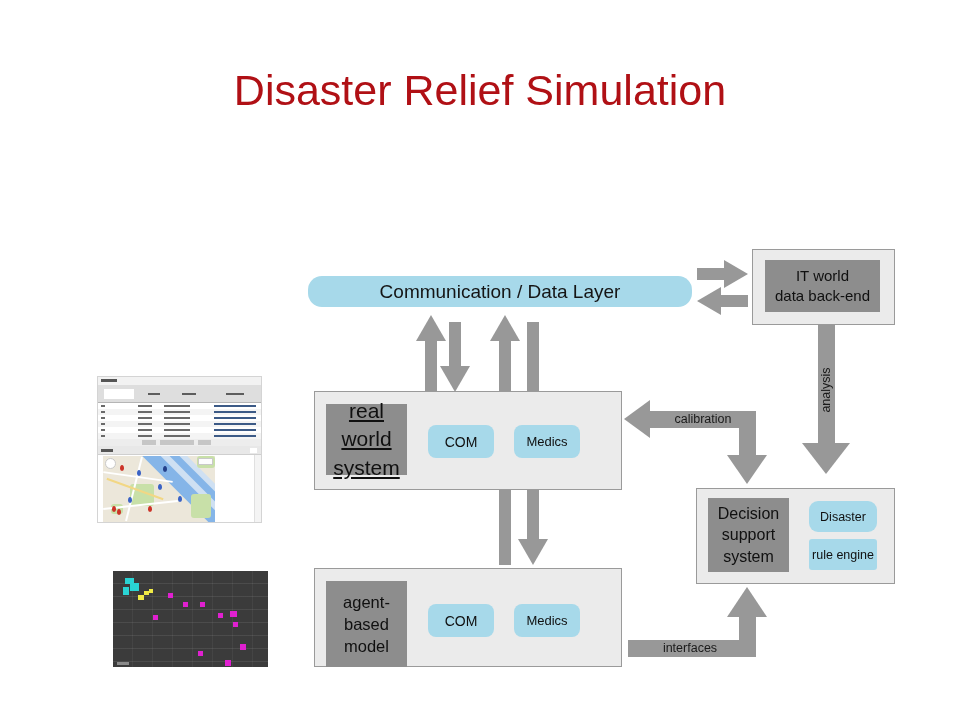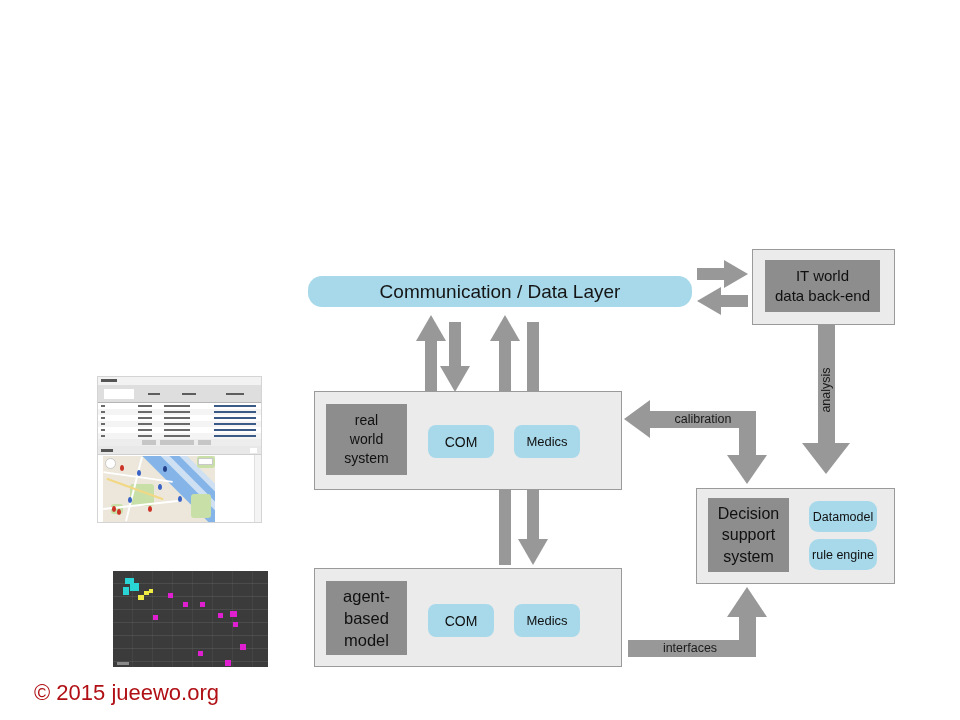--- a/index.html
+++ b/index.html
@@ -89,21 +89,21 @@
   .cy{position:absolute;background:#2ad4d4;}
   .yw{position:absolute;background:#f0ea45;}
   .mg{position:absolute;width:5px;height:5px;background:#e020d0;}
   .s2mark{position:absolute;left:4px;top:91px;width:12px;height:3px;background:#8a8a8a;}
 </style>
 </head>
 <body>
 
 <div class="slide">
 
-  <div class="footer">© 2015 jueewo.org</div>
+  <div class="title">Disaster Relief Simulation</div>
 
   <div class="bar" style="left:697px;top:268px;width:27px;height:12px;"></div>
   <div class="tri right" style="left:724px;top:260px;"></div>
   <div class="tri left" style="left:697px;top:287px;"></div>
   <div class="bar" style="left:721px;top:295px;width:27px;height:12px;"></div>
 
   <div class="tri up" style="left:416px;top:315px;"></div>
   <div class="bar" style="left:425px;top:339px;width:12px;height:52px;"></div>
   <div class="bar" style="left:449px;top:322px;width:12px;height:46px;"></div>
   <div class="tri down" style="left:440px;top:366px;"></div>
@@ -128,39 +128,39 @@
   <div class="tri upbig" style="left:727px;top:587px;"></div>
   <div class="alabel" style="left:635px;top:641px;width:110px;">interfaces</div>
 
   <div class="commlayer">Communication / Data Layer</div>
 
   <div class="panel" style="left:752px;top:249px;width:141px;height:74px;"></div>
   <div class="darkbox" style="left:765px;top:260px;width:115px;height:52px;font-size:15px;">IT world
 data back-end</div>
 
   <div class="panel" style="left:314px;top:391px;width:306px;height:97px;"></div>
-  <div class="darkbox" style="left:326px;top:404px;width:81px;height:71px;font-size:14px;">real
+  <div class="darkbox" style="left:326px;top:404px;width:81px;height:71px;font-size:21px;text-decoration:underline;">real
 world
 system</div>
   <div class="chip" style="left:428px;top:425px;width:66px;height:33px;font-size:14px;">COM</div>
   <div class="chip" style="left:514px;top:425px;width:66px;height:33px;font-size:13px;">Medics</div>
 
   <div class="panel" style="left:314px;top:568px;width:306px;height:97px;"></div>
-  <div class="darkbox" style="left:326px;top:581px;width:81px;height:74px;font-size:16.5px;">agent-
+  <div class="darkbox" style="left:326px;top:581px;width:81px;height:86px;font-size:16.5px;">agent-
 based
 model</div>
   <div class="chip" style="left:428px;top:604px;width:66px;height:33px;font-size:14px;">COM</div>
   <div class="chip" style="left:514px;top:604px;width:66px;height:33px;font-size:13px;">Medics</div>
 
   <div class="panel" style="left:696px;top:488px;width:197px;height:94px;"></div>
   <div class="darkbox" style="left:708px;top:498px;width:81px;height:74px;font-size:16px;">Decision
 support
 system</div>
-  <div class="chip" style="left:809px;top:501px;width:68px;height:31px;font-size:12.5px;border-radius:9px;">Datamodel</div>
-  <div class="chip" style="left:809px;top:539px;width:68px;height:31px;font-size:12.5px;border-radius:10px;">rule engine</div>
+  <div class="chip" style="left:809px;top:501px;width:68px;height:31px;font-size:12.5px;border-radius:9px;">Disaster</div>
+  <div class="chip" style="left:809px;top:539px;width:68px;height:31px;font-size:12.5px;border-radius:3px;">rule engine</div>
 
   <div class="shot1">
     <div class="s1-titlebar"></div>
     <div class="s1-thead"></div>
     <div class="s1-rows">
       <div class="s1-row"></div>
       <div class="s1-row"></div>
       <div class="s1-row"></div>
       <div class="s1-row"></div>
       <div class="s1-row"></div>

